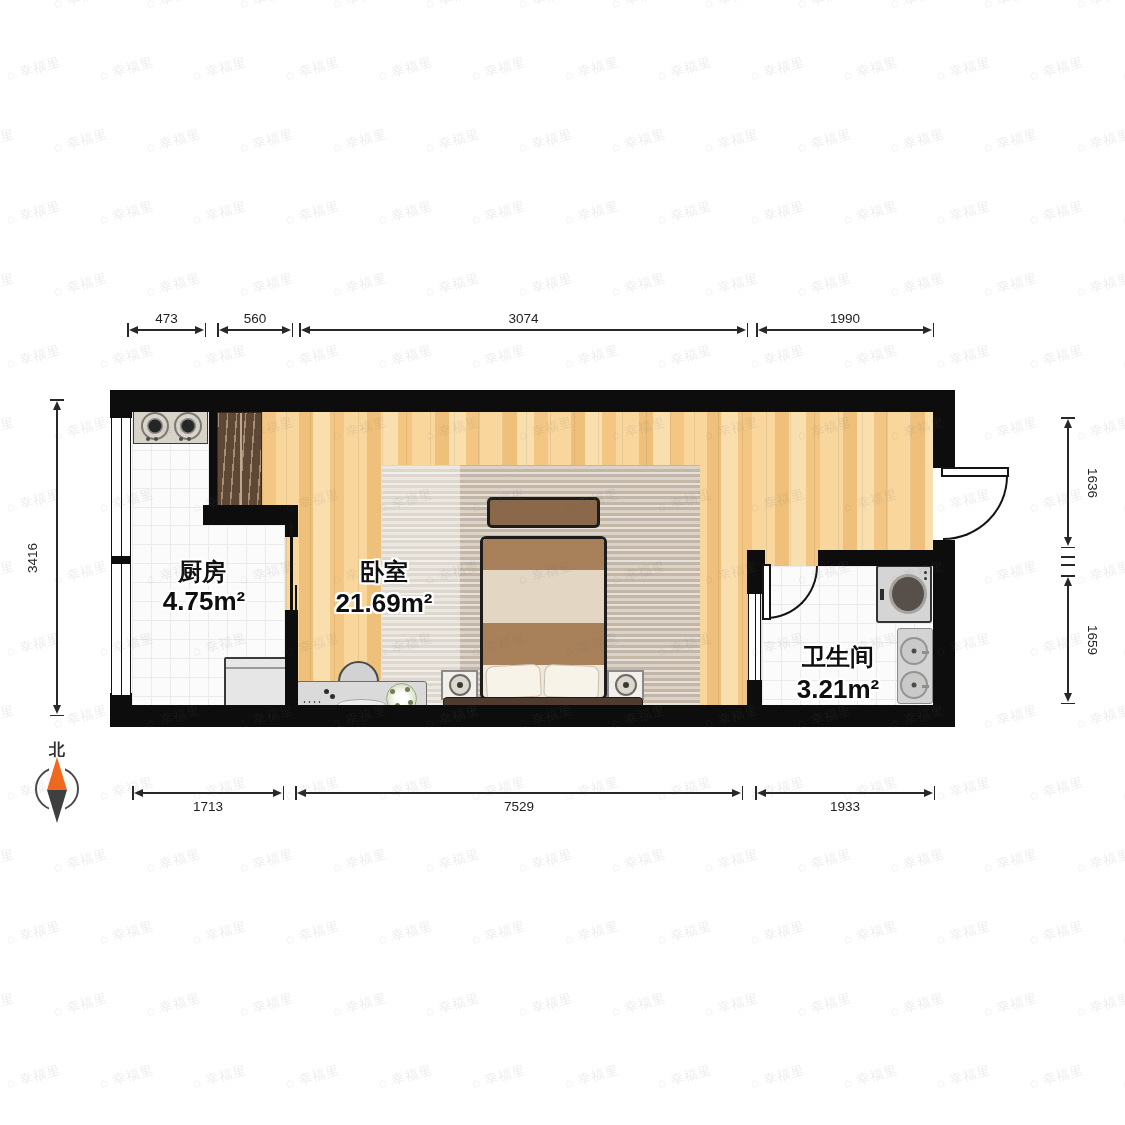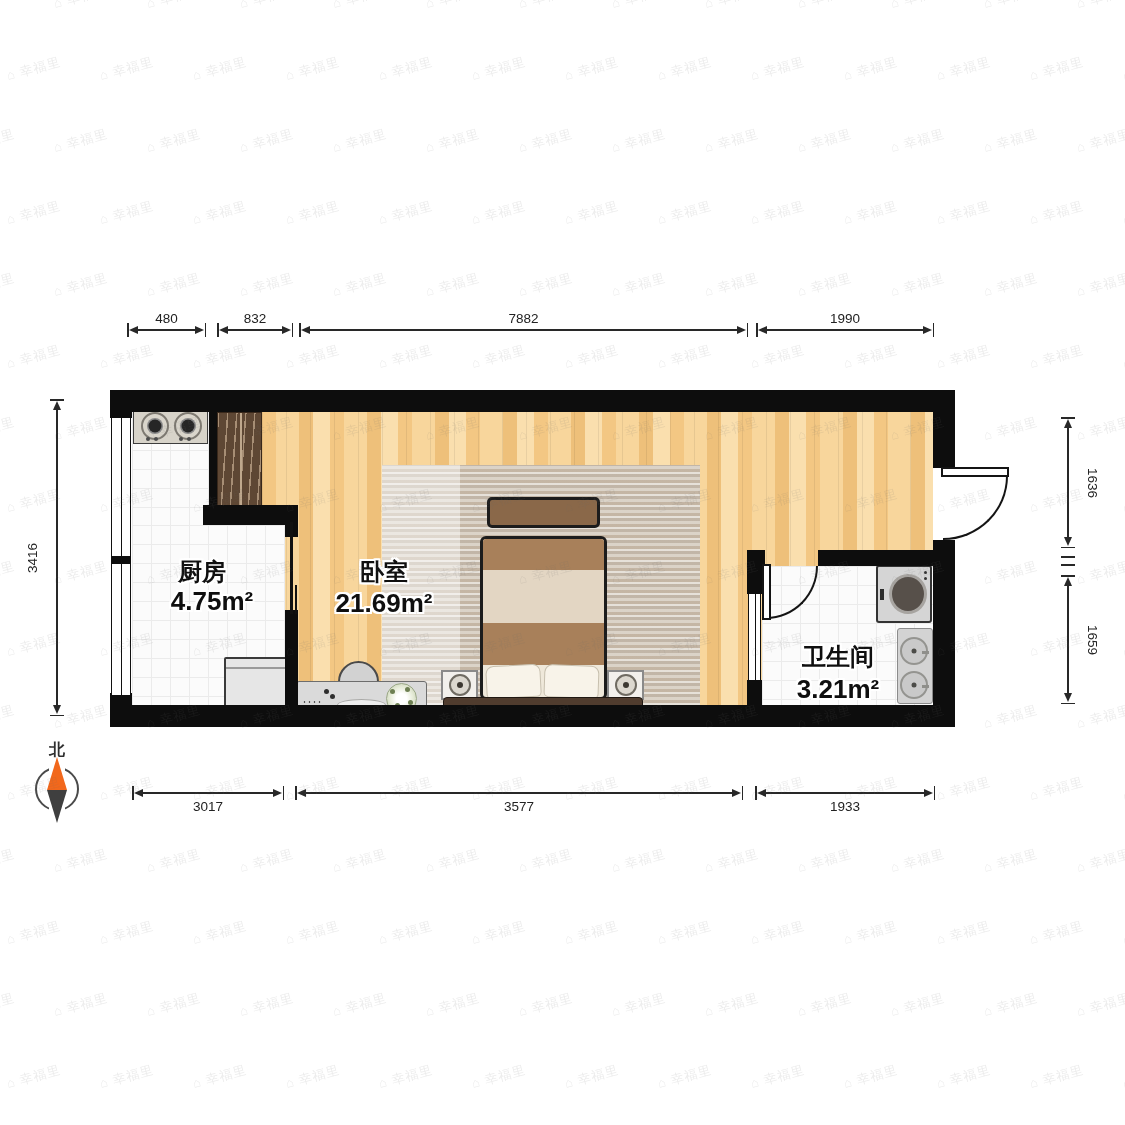--- a/index.html
+++ b/index.html
@@ -287,74 +287,74 @@
 
 <div class="abs" id="kdoor-line1"></div>
 <div class="abs" id="kdoor-line2"></div>
 
 <div class="abs door-panel" id="entry-door-panel"></div>
 <div class="abs" id="entry-door-arc"></div>
 <div class="abs door-panel" id="bath-door-panel"></div>
 <div class="abs" id="bath-door-arc"></div>
 
 <div class="abs room-label room-name" style="left:122px;top:556px;width:160px;">厨房</div>
-<div class="abs room-label room-area" style="left:132px;top:586px;width:160px;">4.75m²</div>
+<div class="abs room-label room-area" style="left:124px;top:586px;width:160px;">4.75m²</div>
 <div class="abs room-label room-name" style="left:304px;top:556px;width:160px;">卧室</div>
 <div class="abs room-label room-area" style="left:304px;top:588px;width:160px;">21.69m²</div>
 <div class="abs room-label room-name" style="left:758px;top:641px;width:160px;">卫生间</div>
 <div class="abs room-label room-area" style="left:758px;top:674px;width:160px;">3.21m²</div>
 
 <div class="dim-h" style="left:128px;top:330px;width:77px;">
   <span class="t-l"></span>
     <span class="a-l"></span>
     <span class="line"></span>
     <span class="a-r"></span>
     <span class="t-r"></span>
-  <span class="lbl lbl-above">480</span>
+  <span class="lbl lbl-above">473</span>
 </div>
 <div class="dim-h" style="left:218px;top:330px;width:74px;">
   <span class="t-l"></span>
     <span class="a-l"></span>
     <span class="line"></span>
     <span class="a-r"></span>
     <span class="t-r"></span>
-  <span class="lbl lbl-above">832</span>
+  <span class="lbl lbl-above">560</span>
 </div>
 <div class="dim-h" style="left:300px;top:330px;width:447px;">
   <span class="t-l"></span>
     <span class="a-l"></span>
     <span class="line"></span>
     <span class="a-r"></span>
     <span class="t-r"></span>
-  <span class="lbl lbl-above">7882</span>
+  <span class="lbl lbl-above">3074</span>
 </div>
 <div class="dim-h" style="left:757px;top:330px;width:176px;">
   <span class="t-l"></span>
     <span class="a-l"></span>
     <span class="line"></span>
     <span class="a-r"></span>
     <span class="t-r"></span>
   <span class="lbl lbl-above">1990</span>
 </div>
 
 <div class="dim-h" style="left:133px;top:793px;width:150px;">
   <span class="t-l"></span>
     <span class="a-l"></span>
     <span class="line"></span>
     <span class="a-r"></span>
     <span class="t-r"></span>
-  <span class="lbl lbl-below">3017</span>
+  <span class="lbl lbl-below">1713</span>
 </div>
 <div class="dim-h" style="left:296px;top:793px;width:446px;">
   <span class="t-l"></span>
     <span class="a-l"></span>
     <span class="line"></span>
     <span class="a-r"></span>
     <span class="t-r"></span>
-  <span class="lbl lbl-below">3577</span>
+  <span class="lbl lbl-below">7529</span>
 </div>
 <div class="dim-h" style="left:756px;top:793px;width:178px;">
   <span class="t-l"></span>
     <span class="a-l"></span>
     <span class="line"></span>
     <span class="a-r"></span>
     <span class="t-r"></span>
   <span class="lbl lbl-below">1933</span>
 </div>
 

